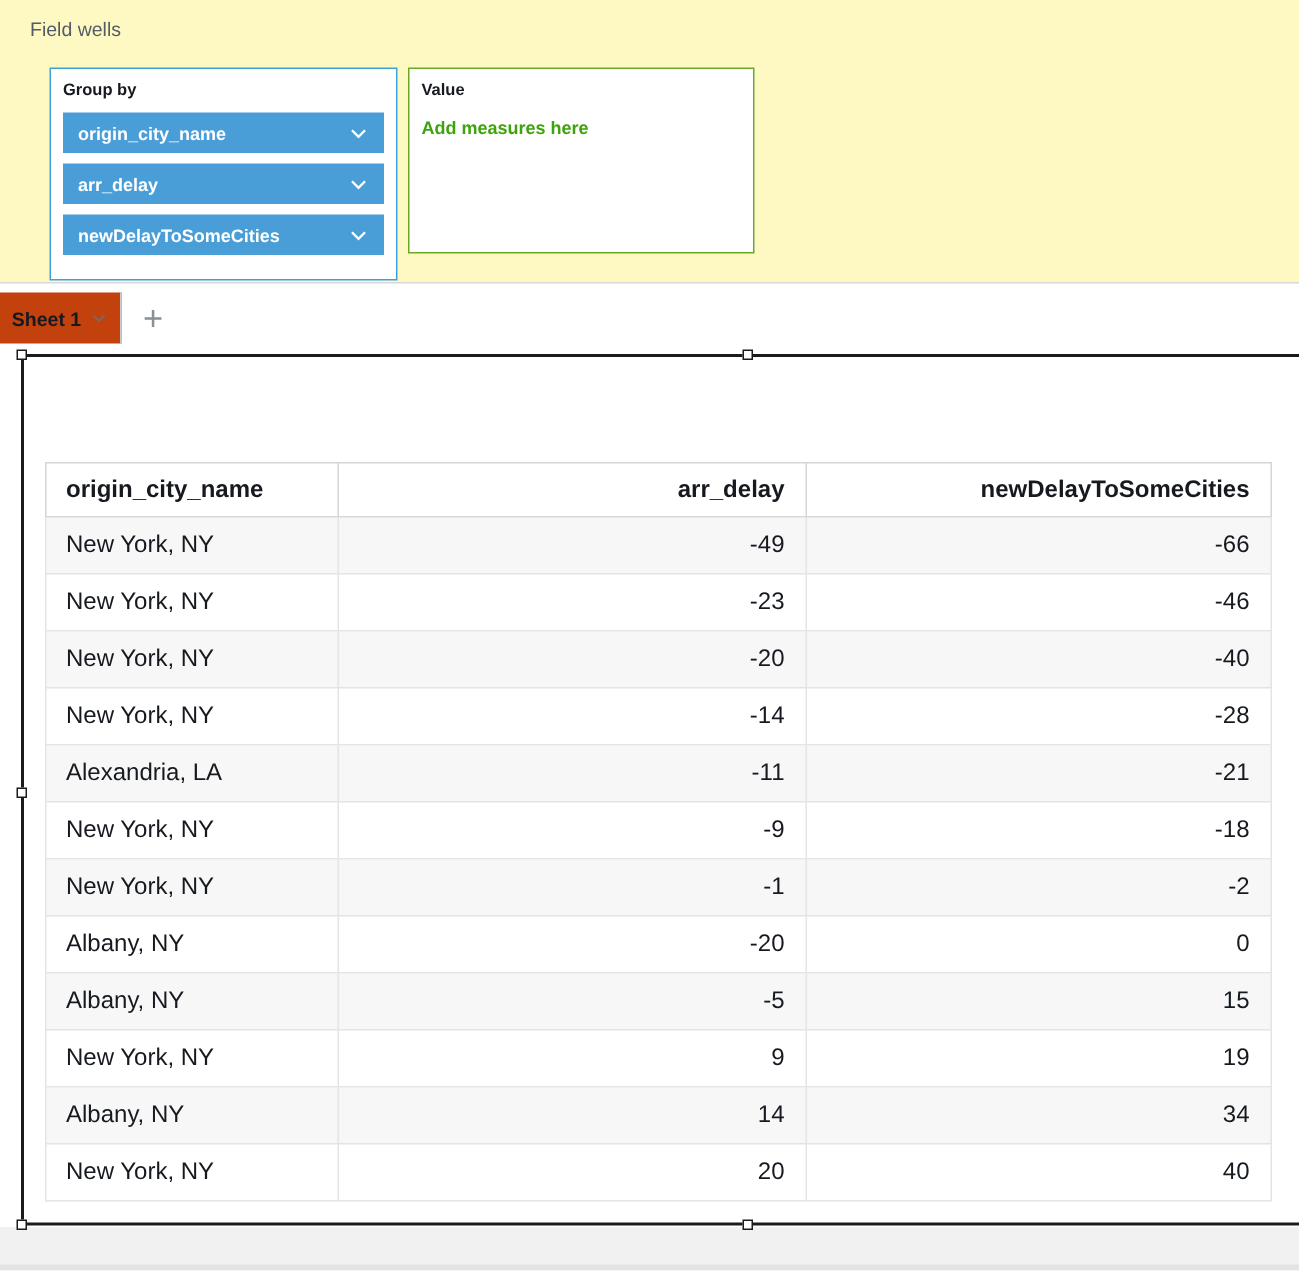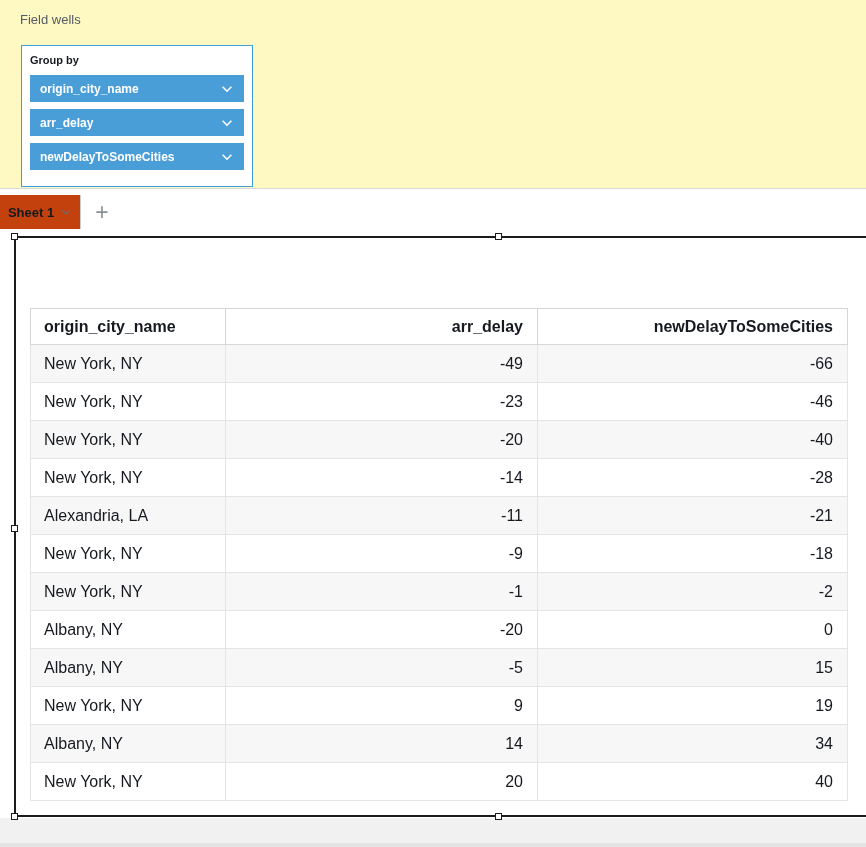--- a/index.html
+++ b/index.html
@@ -21,21 +21,21 @@
   .fieldwells-title {
     position: absolute; top: 12px; left: 20px;
     font-size: 13px; color: #545b64;
   }
   .well-box {
     position: absolute; top: 45px;
     background: #ffffff;
     padding: 8px;
   }
   .well-groupby {
-    left: 21px; width: 232px; height: 142px;
+    left: 33px; width: 232px; height: 142px;
     border: 1px solid #3ba0dc;
   }
   .well-value {
     left: 272px; width: 231px; height: 124px;
     border: 1px solid #6aa823;
   }
   .well-label {
     font-size: 11px; font-weight: bold; color: #16191f;
     margin-bottom: 9px;
   }
@@ -163,20 +163,24 @@
     </div>
 
     <div class="pill">
       <span class="pill-label">newDelayToSomeCities</span>
       <svg class="pill-chevron" viewBox="0 0 16 16" fill="none" stroke="#ffffff" stroke-width="1.8">
           <polyline points="3,5.5 8,10.5 13,5.5"></polyline>
         </svg>
     </div>
   </div>
 
+  <div class="well-box well-value">
+    <div class="well-label">Value</div>
+    <div class="value-placeholder">Add measures here</div>
+  </div>
 </div>
 
 <div class="sheet-bar">
   <div class="sheet-tab">
     <span class="sheet-tab-label">Sheet 1</span>
     <svg class="tab-chevron" viewBox="0 0 16 16" fill="none" stroke="#687078" stroke-width="1.5">
         <polyline points="3,5.5 8,10.5 13,5.5"></polyline>
       </svg>
   </div>
   <div class="add-sheet">+</div>

